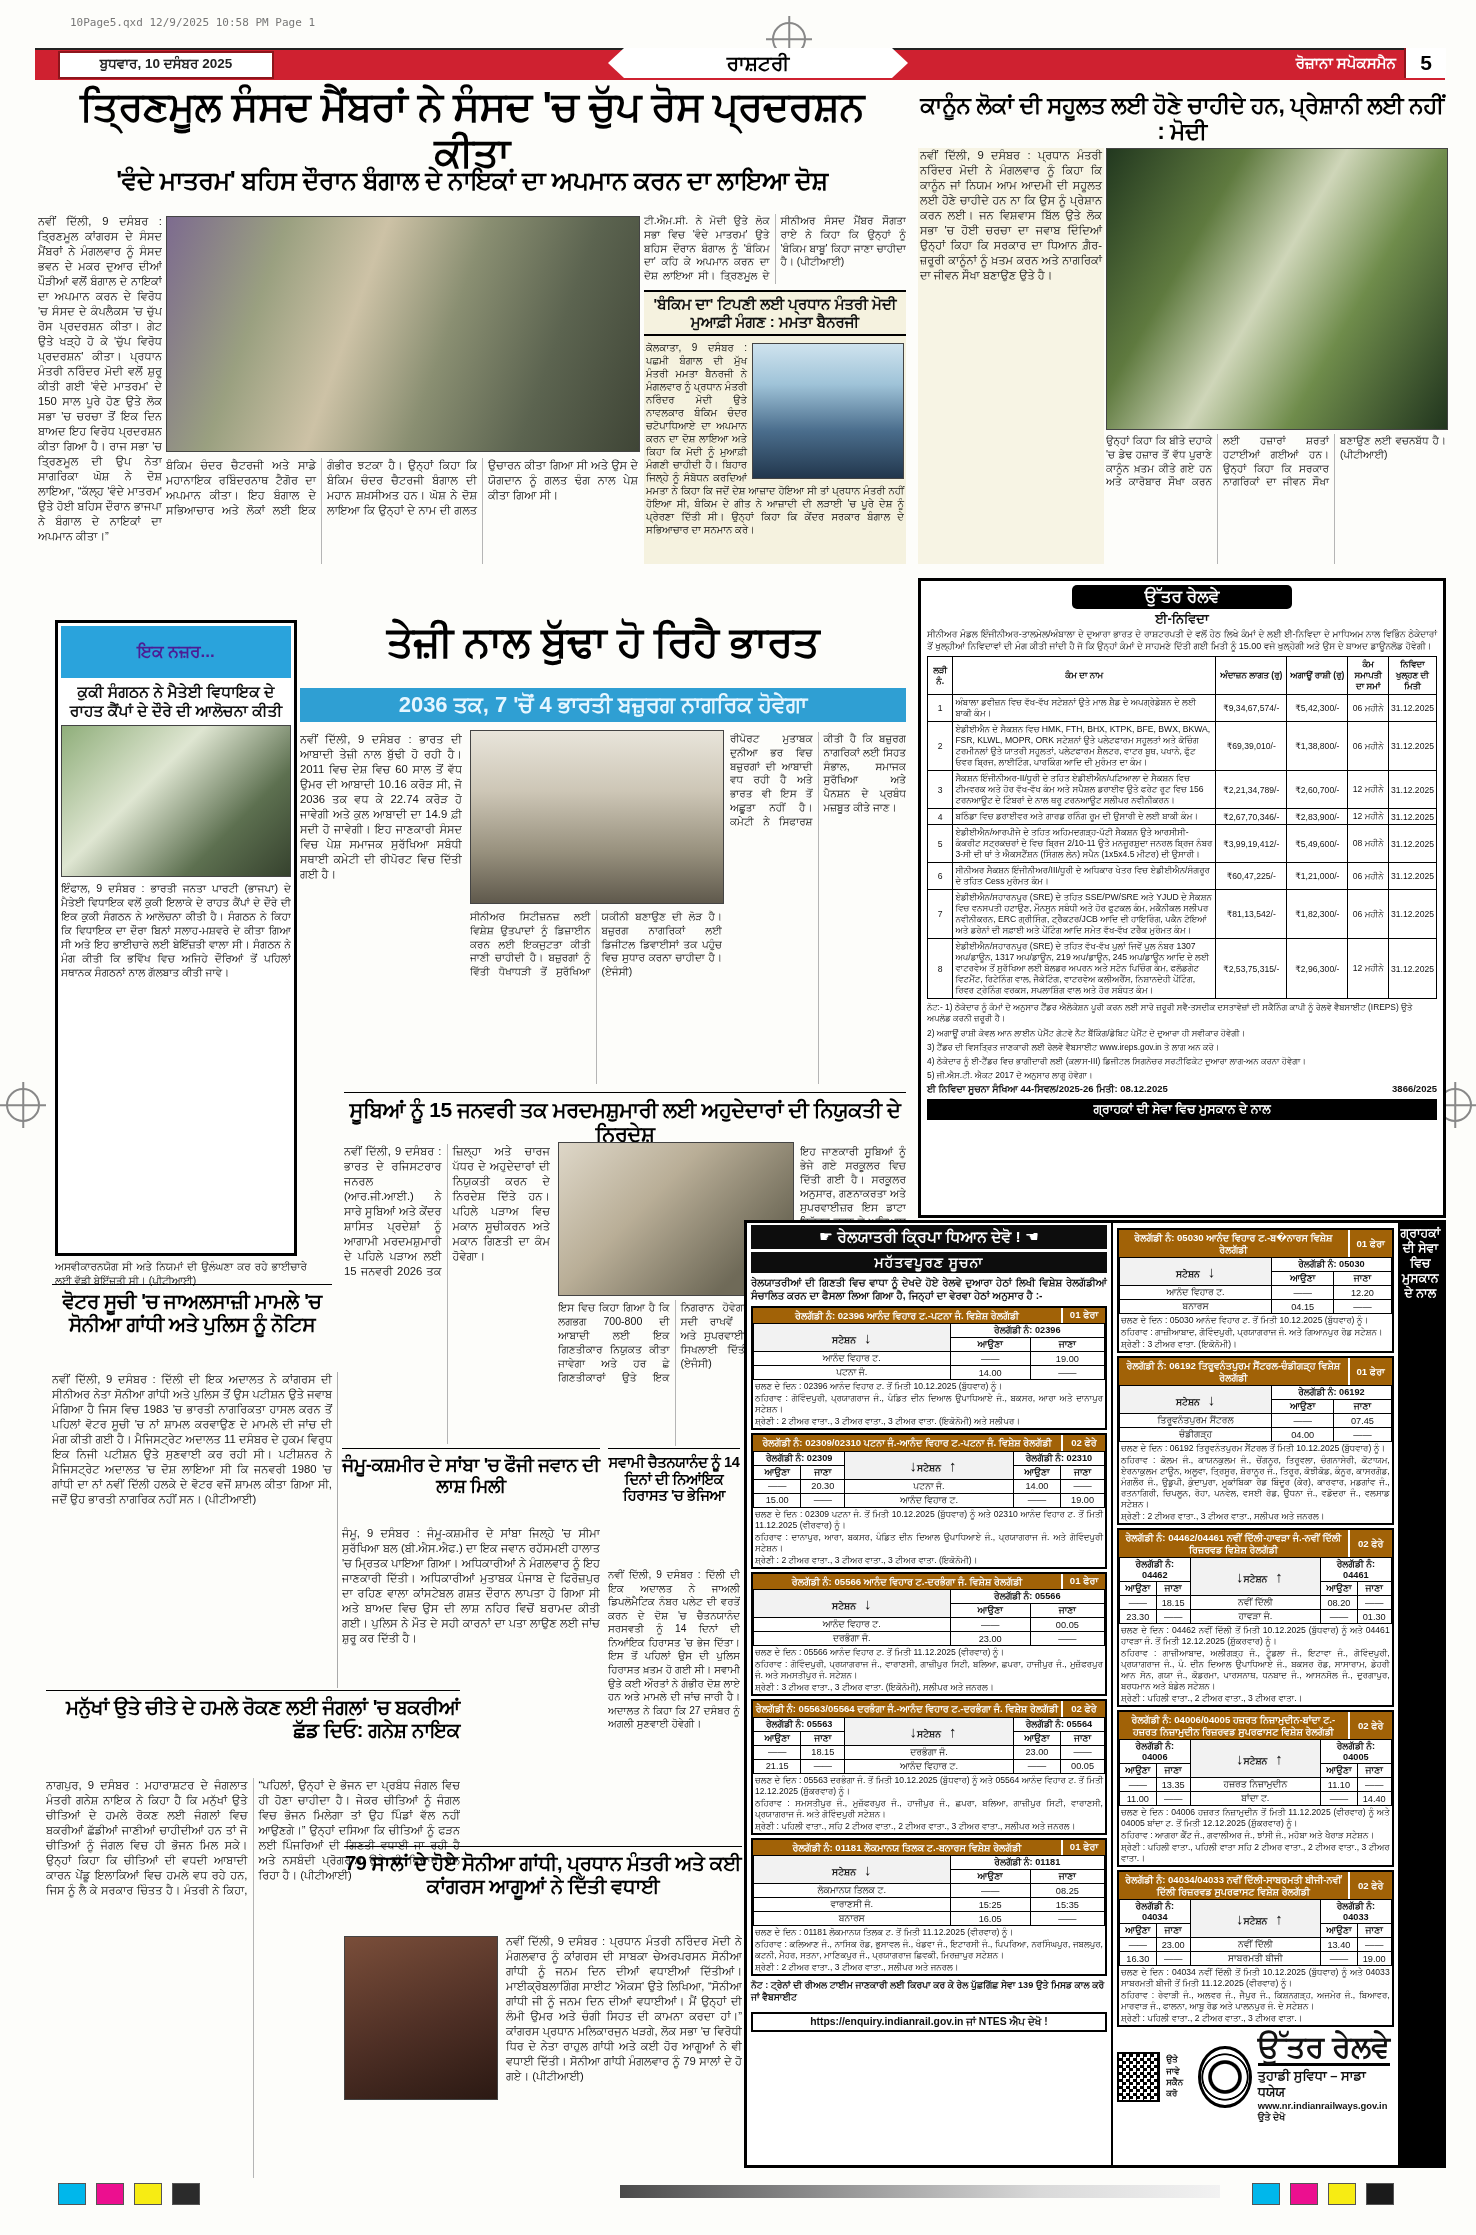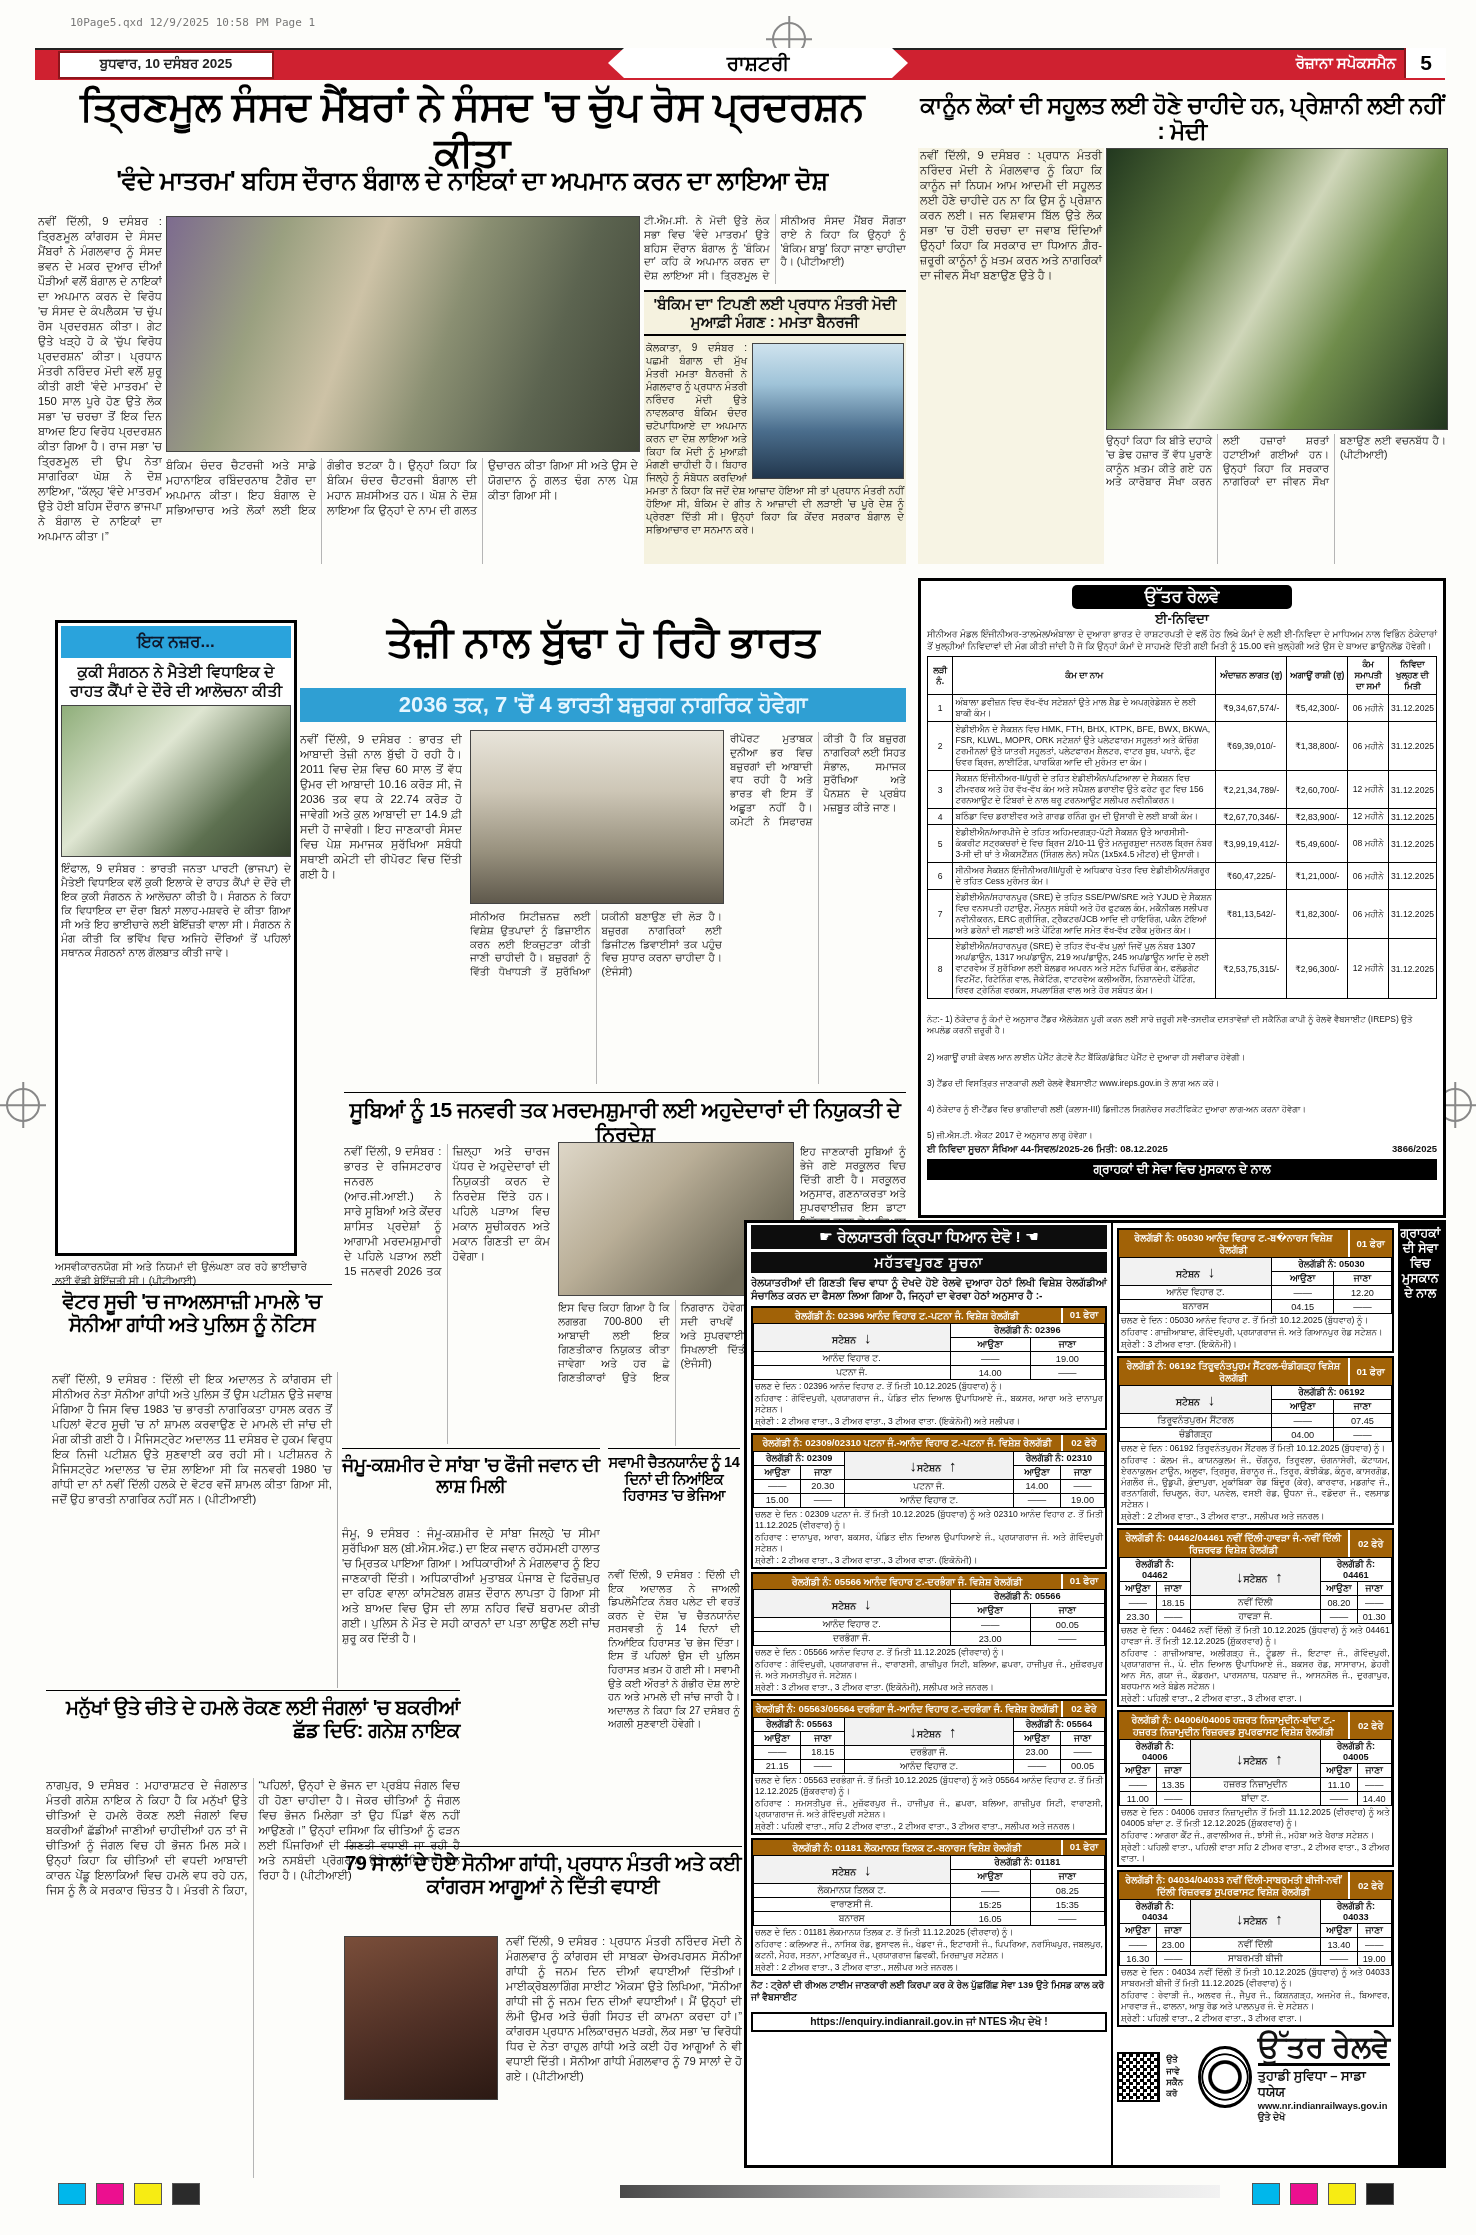--- a/index.html
+++ b/index.html
@@ -51,21 +51,21 @@
   .ti-photo{float:right;width:150px;height:134px;margin:2px 0 3px 5px;border:1px solid #444;
      background:linear-gradient(180deg,#cfe3ee,#9fc3d8 30%,#4a6d8c 65%,#22374d)}
   #modi-hl{left:918px;top:92px;width:528px;height:46px;font-size:23px;text-align:center}
   #modi-c1{left:918px;top:148px;width:182px;height:416px;background:#f7f4e4;padding:0 2px}
   #modi-photo{left:1106px;top:148px;width:340px;height:280px;
      background:linear-gradient(120deg,#22381f,#5f7a3f 28%,#cfd6b9 48%,#6f8c4b 68%,#21351e),
      radial-gradient(circle at 30% 40%,rgba(255,255,255,.3),transparent 45%)}
   #modi-lower{left:1106px;top:434px;width:340px;height:130px;font-size:10.4px}
   
   #ik{left:55px;top:620px;width:242px;height:636px;border:3px solid #000;padding:3px;background:#fff;box-sizing:border-box}
-  .ik-band{background:#2aa3dc;color:#0f172a;font-size:17px;font-weight:bold;text-align:center;padding:6px 0}
+  .ik-band{background:#2aa3dc;color:#4c1d95;font-size:17px;font-weight:bold;text-align:center;padding:16px 0}
   .ik-hl{font-size:15.6px;font-weight:bold;text-align:center;line-height:1.25;margin:4px 0}
   .ik-photo{height:150px;border:1px solid #444;background:linear-gradient(135deg,#8fae7a,#dfe6d2 38%,#5d7050 72%,#36422e)}
   .ik-body{font-size:10.6px;line-height:1.33;text-align:justify;margin-top:4px;overflow:hidden;height:400px}
   #ik-tail{left:55px;top:1260px;width:252px;height:30px;font-size:10.4px}
   
   #ag-hl{left:300px;top:618px;width:606px;height:62px;font-size:42px;text-align:center}
   #ag-sub{left:300px;top:688px;width:606px;height:34px;background:#2f9fd3;color:#e6f6ff;
           font-size:22px;font-weight:bold;text-align:center;line-height:34px}
   #ag-c1{left:300px;top:732px;width:162px;height:352px}
   #ag-photo{left:470px;top:730px;width:252px;height:172px;
@@ -98,21 +98,21 @@
           padding:4px 6px;box-sizing:border-box;overflow:hidden}
   .td-org{width:220px;margin:0 auto;background:#000;color:#fff;text-align:center;font-weight:bold;
           font-size:17px;padding:2px 0;border-radius:5px}
   .td-type{text-align:center;font-weight:bold;font-size:13px;margin:2px 0}
   .td-intro{font-size:9px;line-height:1.3;text-align:justify;margin:0}
   .td-tbl{width:100%;border-collapse:collapse;margin-top:4px}
   .td-tbl th,.td-tbl td{border:1px solid #000;font-size:8.6px;padding:2px;vertical-align:middle}
   .td-tbl th{font-weight:bold;text-align:center}
   .td-num,.td-c{text-align:center}
   .td-work{text-align:left}
-  .td-notes{font-size:8.4px;line-height:1.32;margin:15px 0 0}
+  .td-notes{font-size:8.4px;line-height:1.32;margin:3px 0 0}
   .td-ref{display:flex;justify-content:space-between;font-size:9.5px;font-weight:bold;margin-top:2px}
   .slogan{background:#000;color:#fff;text-align:center;font-size:12.5px;font-weight:bold;padding:3px 0;margin-top:4px}
   
   #adv{left:744px;top:1220px;width:702px;height:948px;border:3px solid #000;background:#fff;
        box-sizing:border-box;display:flex;flex-direction:row}
   .adv-cols{flex:1;display:flex;min-height:0}
   .adv-l{width:356px;border-right:2px solid #000;padding:2px 4px;overflow:hidden}
   .adv-rt{flex:1;padding:2px 4px;overflow:hidden}
   .adv-attn{background:#0d0d0d;color:#fff;font-weight:bold;text-align:center;font-size:15.5px;padding:3px 0}
   .adv-imp{background:#0d0d0d;color:#fff;text-align:center;font-size:14px;font-weight:bold;padding:2px 0;margin-top:3px;letter-spacing:1px}

